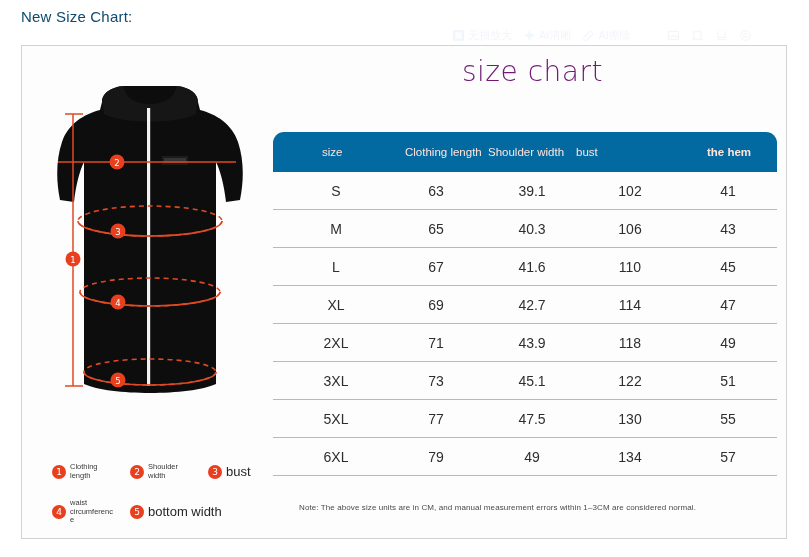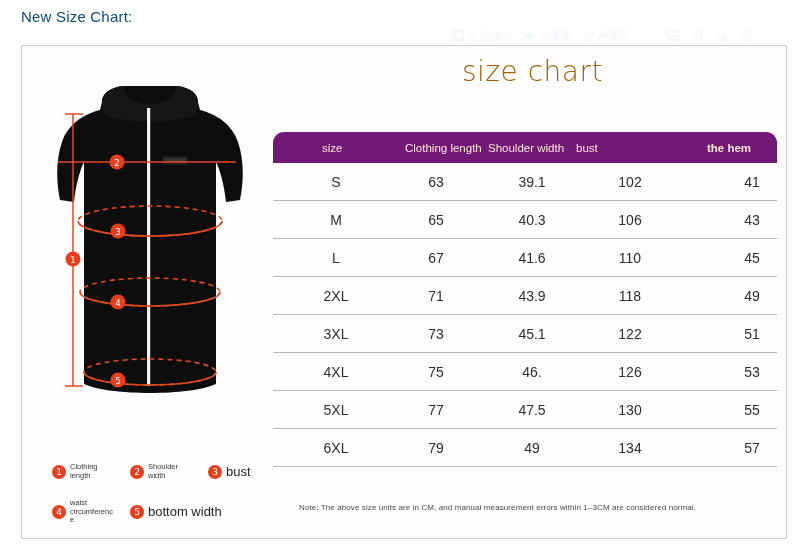--- a/index.html
+++ b/index.html
@@ -124,36 +124,36 @@
   .lg-gap { width: 14px; }
 
   
   .chart-title {
     position: absolute;
     left: 255px;
     top: 9px;
     width: 511px;
     text-align: center;
     font-size: 28px;
-    color: #a16207;
+    color: #701a75;
     font-family: "DejaVu Sans", sans-serif;
     font-weight: 300;
     letter-spacing: .5px;
   }
 
   
   .table-wrap {
     position: absolute;
     left: 251px;
     top: 86px;
     width: 504px;
   }
   .thead {
-    height: 31px;
-    background: #701a75;
+    height: 40px;
+    background: #0369a1;
     border-radius: 11px 11px 0 0;
     position: relative;
   }
   .thead .th {
     position: absolute;
     top: 50%;
     transform: translateY(-50%);
     color: #ffe4dc;
     font-size: 11.5px;
     white-space: nowrap;
@@ -176,21 +176,21 @@
     transform: translateY(-50%);
     color: #2e2e2e;
     font-size: 14px;
     text-align: center;
     white-space: nowrap;
   }
   .c-size { left: 40px;  width: 46px; font-size: 11px; }
   .c-len  { left: 140px; width: 46px; }
   .c-sho  { left: 236px; width: 46px; }
   .c-bust { left: 334px; width: 46px; }
-  .c-hem  { left: 456px; width: 46px; }
+  .c-hem  { left: 432px; width: 46px; }
 
   .note {
     position: absolute;
     left: 2px;
     top: 371px;
     font-size: 8px;
     color: #4a4a4a;
     white-space: nowrap;
     letter-spacing: .1px;
     padding-left: 24px;
@@ -384,41 +384,41 @@
       <span class="cell c-hem">43</span>
     </div>
     <div class="trow">
       <span class="cell c-size">L</span>
       <span class="cell c-len">67</span>
       <span class="cell c-sho">41.6</span>
       <span class="cell c-bust">110</span>
       <span class="cell c-hem">45</span>
     </div>
     <div class="trow">
+      <span class="cell c-size">XL</span>
+      <span class="cell c-len">69</span>
+      <span class="cell c-sho">42.7</span>
+      <span class="cell c-bust">114</span>
+      <span class="cell c-hem">47</span>
+    </div>
+    <div class="trow">
       <span class="cell c-size">2XL</span>
       <span class="cell c-len">71</span>
       <span class="cell c-sho">43.9</span>
       <span class="cell c-bust">118</span>
       <span class="cell c-hem">49</span>
     </div>
     <div class="trow">
       <span class="cell c-size">3XL</span>
       <span class="cell c-len">73</span>
       <span class="cell c-sho">45.1</span>
       <span class="cell c-bust">122</span>
       <span class="cell c-hem">51</span>
     </div>
     <div class="trow">
-      <span class="cell c-size">4XL</span>
-      <span class="cell c-len">75</span>
-      <span class="cell c-sho">46.</span>
-      <span class="cell c-bust">126</span>
-      <span class="cell c-hem">53</span>
-    </div>
-    <div class="trow">
       <span class="cell c-size">5XL</span>
       <span class="cell c-len">77</span>
       <span class="cell c-sho">47.5</span>
       <span class="cell c-bust">130</span>
       <span class="cell c-hem">55</span>
     </div>
     <div class="trow">
       <span class="cell c-size">6XL</span>
       <span class="cell c-len">79</span>
       <span class="cell c-sho">49</span>

